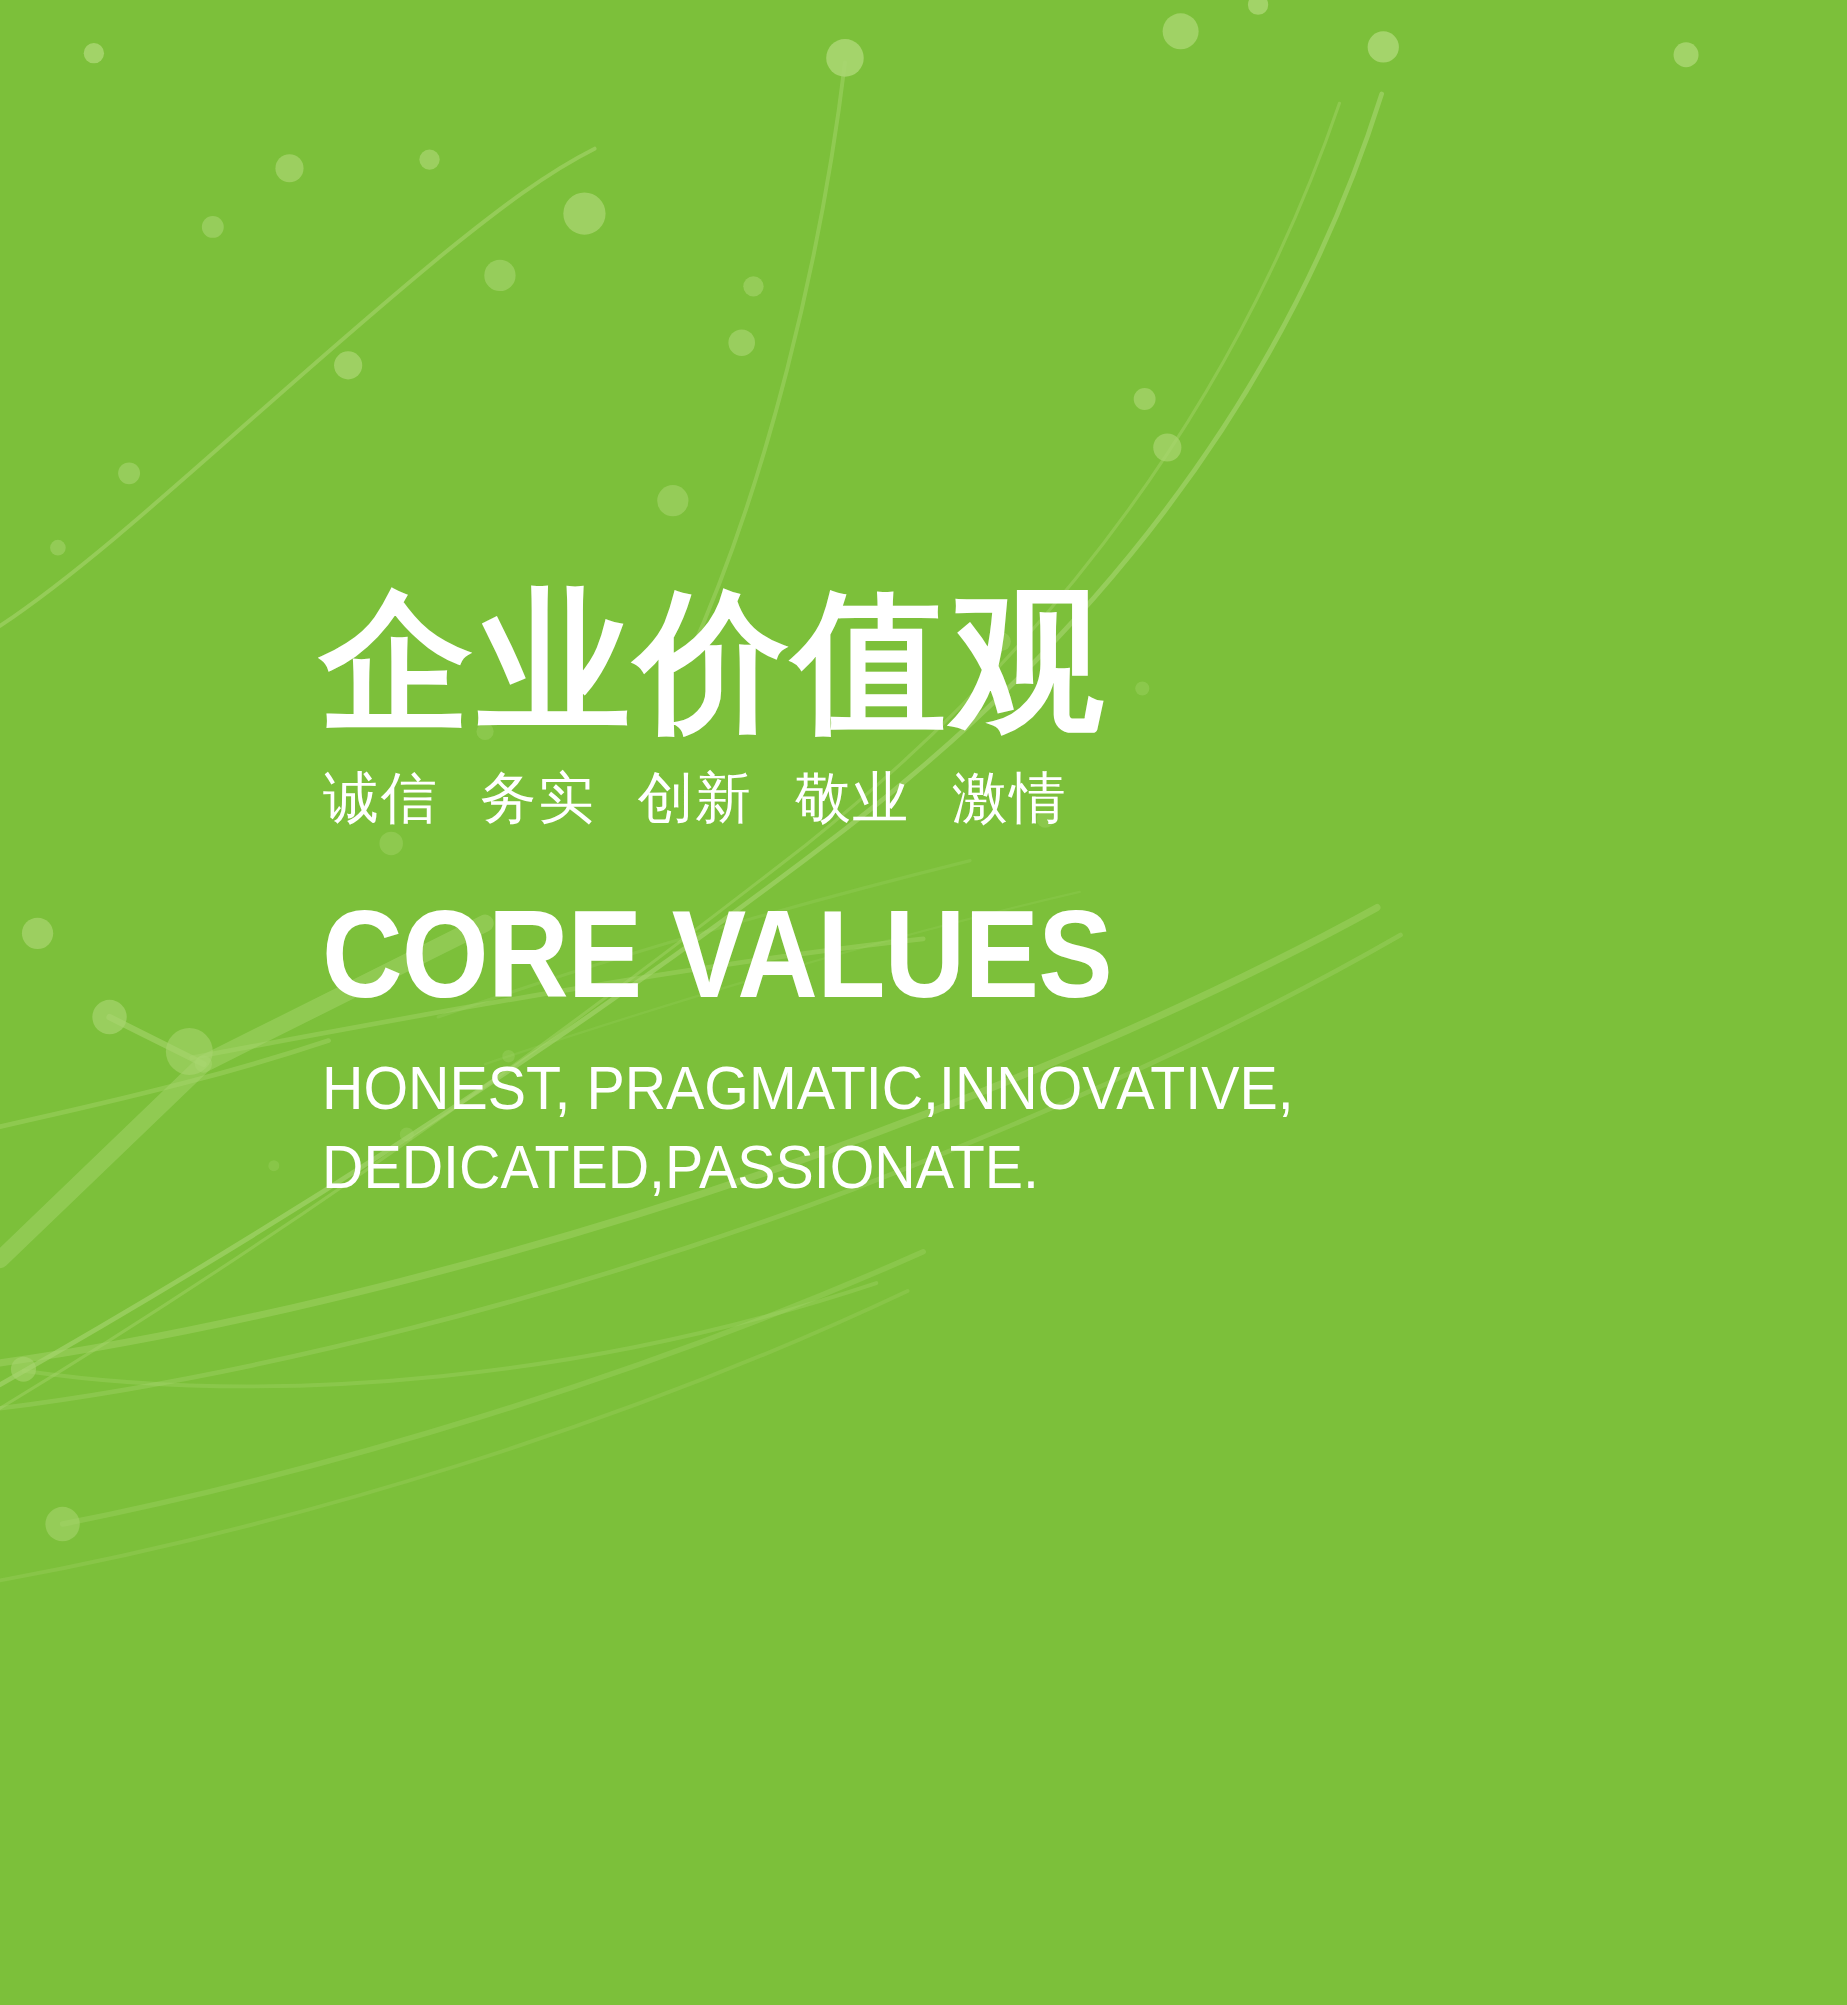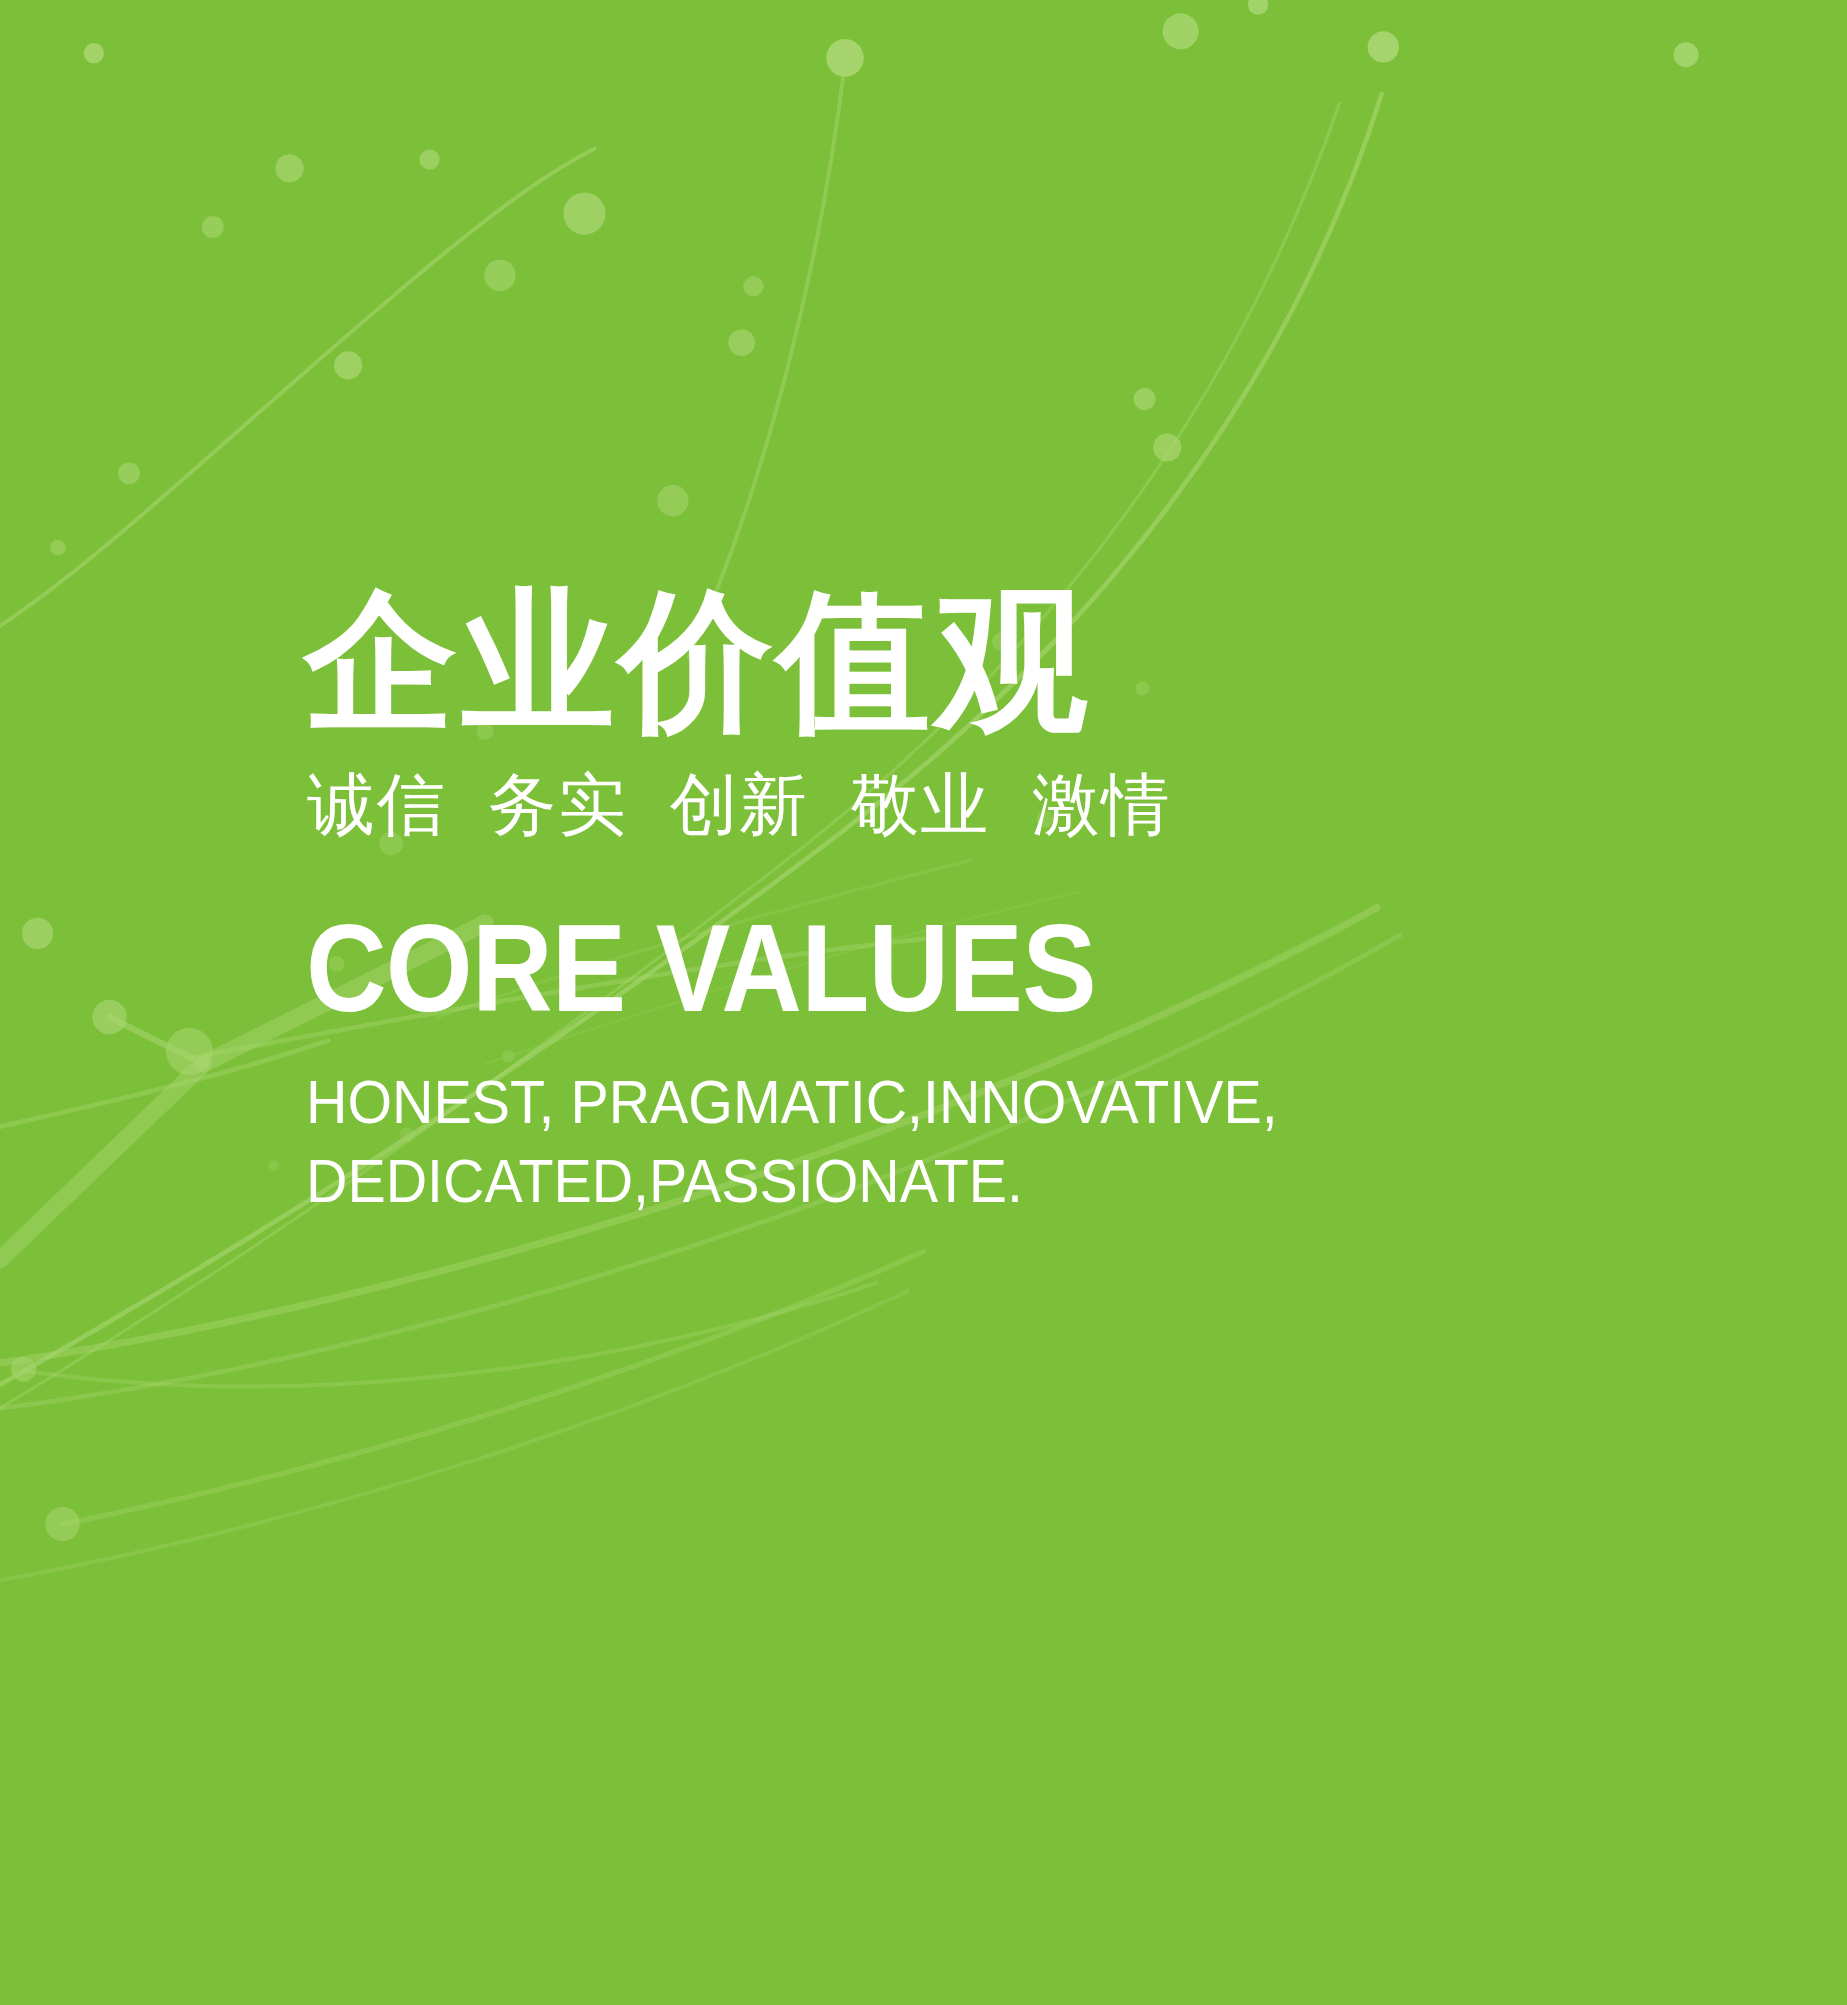--- a/index.html
+++ b/index.html
@@ -24,39 +24,39 @@
     position: absolute;
     inset: 0;
     width: 100%;
     height: 100%;
     pointer-events: none;
   }
 
   
   .content {
     position: absolute;
-    left: 304px;
+    left: 320px;
     top: 579px;
     width: 1377px;
   }
 
   .title-cn {
     color: #FFFFFF;
     font-size: 153px;
     line-height: 1.08;
     font-weight: 700;
     letter-spacing: 4.7px;
     white-space: nowrap;
     margin: 0;
     font-family: "DejaVu Sans", "Liberation Sans", sans-serif;
   }
 
   .subtitle-cn {
     color: #FFFFFF;
-    font-size: 68px;
+    font-size: 56px;
     line-height: 1.18;
     font-weight: 400;
     letter-spacing: 1.6px;
     white-space: nowrap;
     margin: 20.3px 0 0 3.1px;
     font-family: "DejaVu Sans", "Liberation Sans", sans-serif;
   }
   .subtitle-cn .gap { display: inline-block; width: 42px; }
 
   .title-en {

